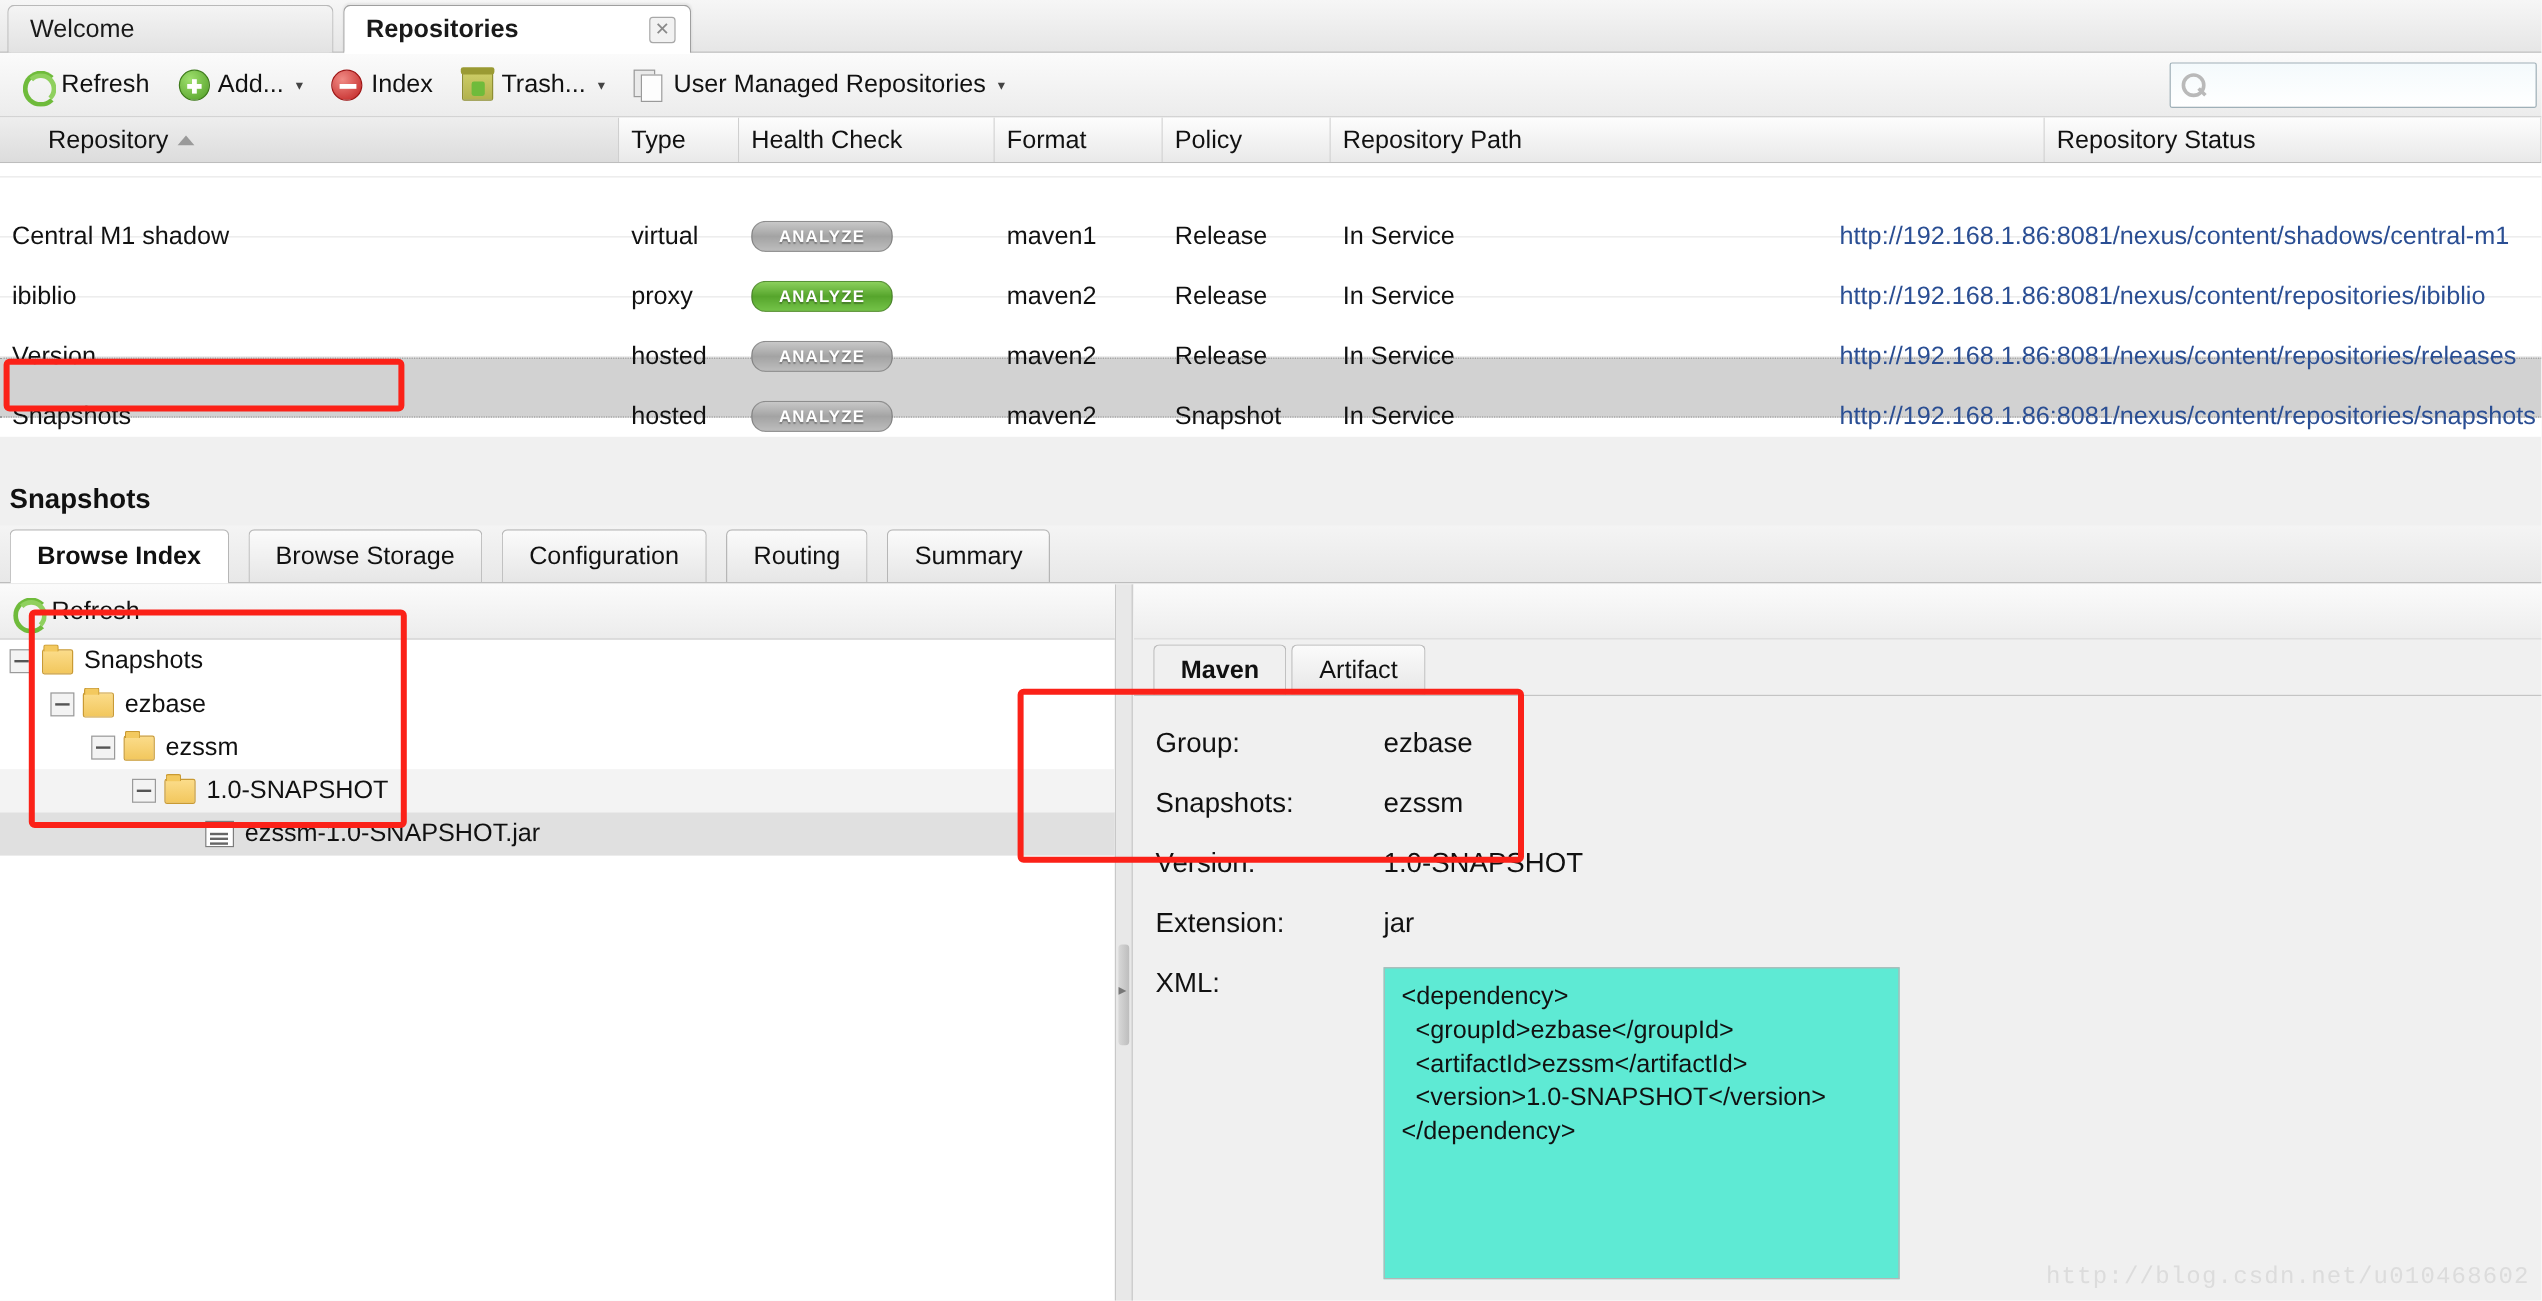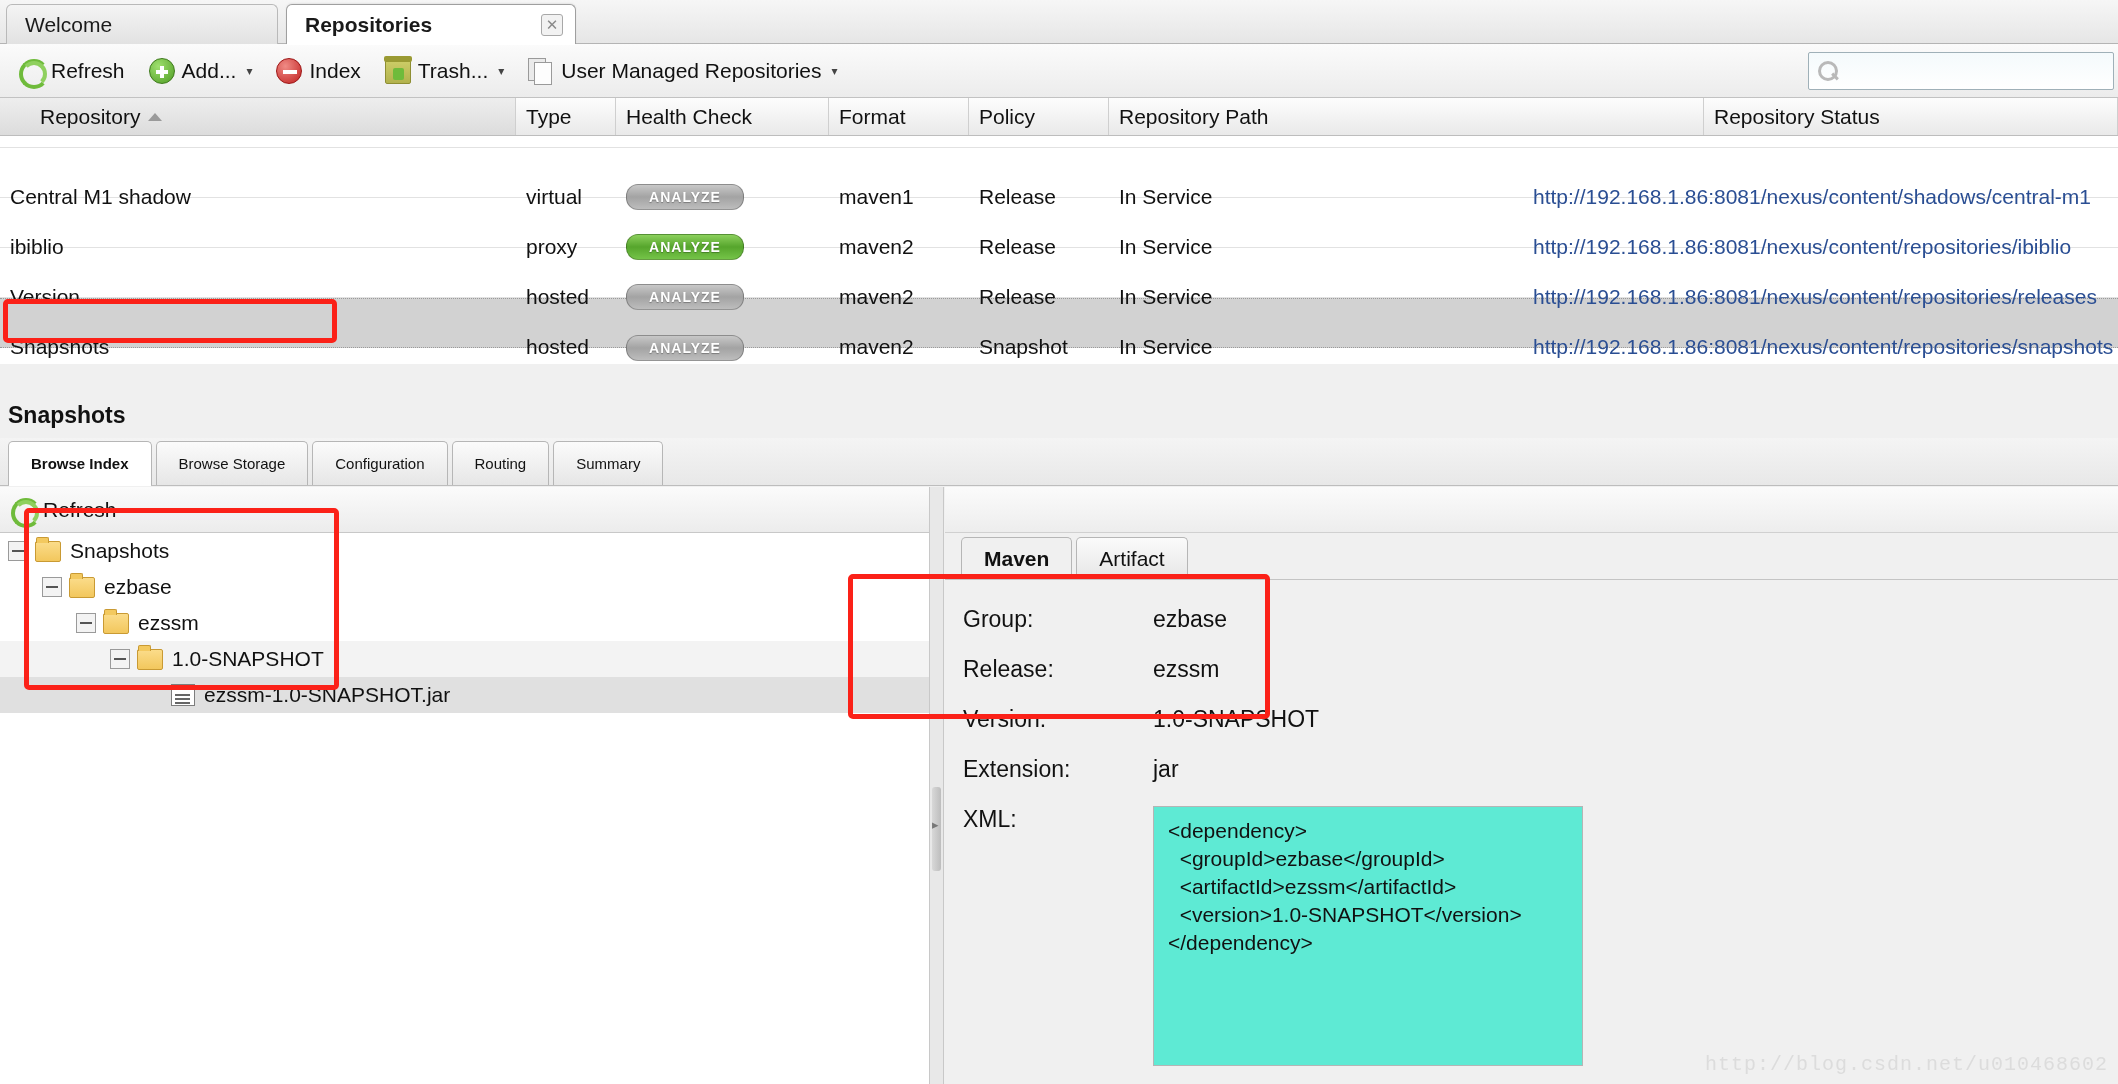--- a/index.html
+++ b/index.html
@@ -133,21 +133,21 @@
     background: #f0f0f0; display: flex; align-items: center; padding-left: 8px;
     font-size: 23px; font-weight: bold; color: #111;
   }
   .subtabs {
     position: absolute; left: 0; top: 438px; width: 2118px; height: 48px;
     background: linear-gradient(to bottom,#f4f4f4,#e8e8e8);
     border-bottom: 1px solid #bdbdbd; display: flex; align-items: flex-end; padding-left: 8px;
   }
   .stab {
     height: 44px; padding: 0 22px; display: flex; align-items: center;
-    font-size: 15px; color: #111; margin-right: 4px;
+    font-size: 21px; color: #111; margin-right: 16px;
     background: linear-gradient(to bottom,#fbfbfb 0%,#e6e6e6 100%);
     border: 1px solid #b6b6b6; border-bottom: none;
     border-top-left-radius: 5px; border-top-right-radius: 5px;
   }
   .stab.active { background: #ffffff; font-weight: bold; position: relative; z-index: 2; }
   .stab.active::after { content:""; position:absolute; left:0; right:0; bottom:-1px; height:2px; background:#fff; }
 
   
   .treepane { position: absolute; left: 0; top: 487px; width: 930px; height: 597px; background: #fff; border-right: 1px solid #c8c8c8; }
   .treebar {
@@ -406,21 +406,21 @@
           <span>Artifact</span>
         </div>
       </div>
     <div class="detbody">
       <div id="fields">
           <div class="frow">
             <div class="flabel">Group:</div>
             <div class="fvalue">ezbase</div>
           </div>
           <div class="frow">
-            <div class="flabel">Release:</div>
+            <div class="flabel">Snapshots:</div>
             <div class="fvalue">ezssm</div>
           </div>
           <div class="frow">
             <div class="flabel">Version:</div>
             <div class="fvalue">1.0-SNAPSHOT</div>
           </div>
           <div class="frow">
             <div class="flabel">Extension:</div>
             <div class="fvalue">jar</div>
           </div>

